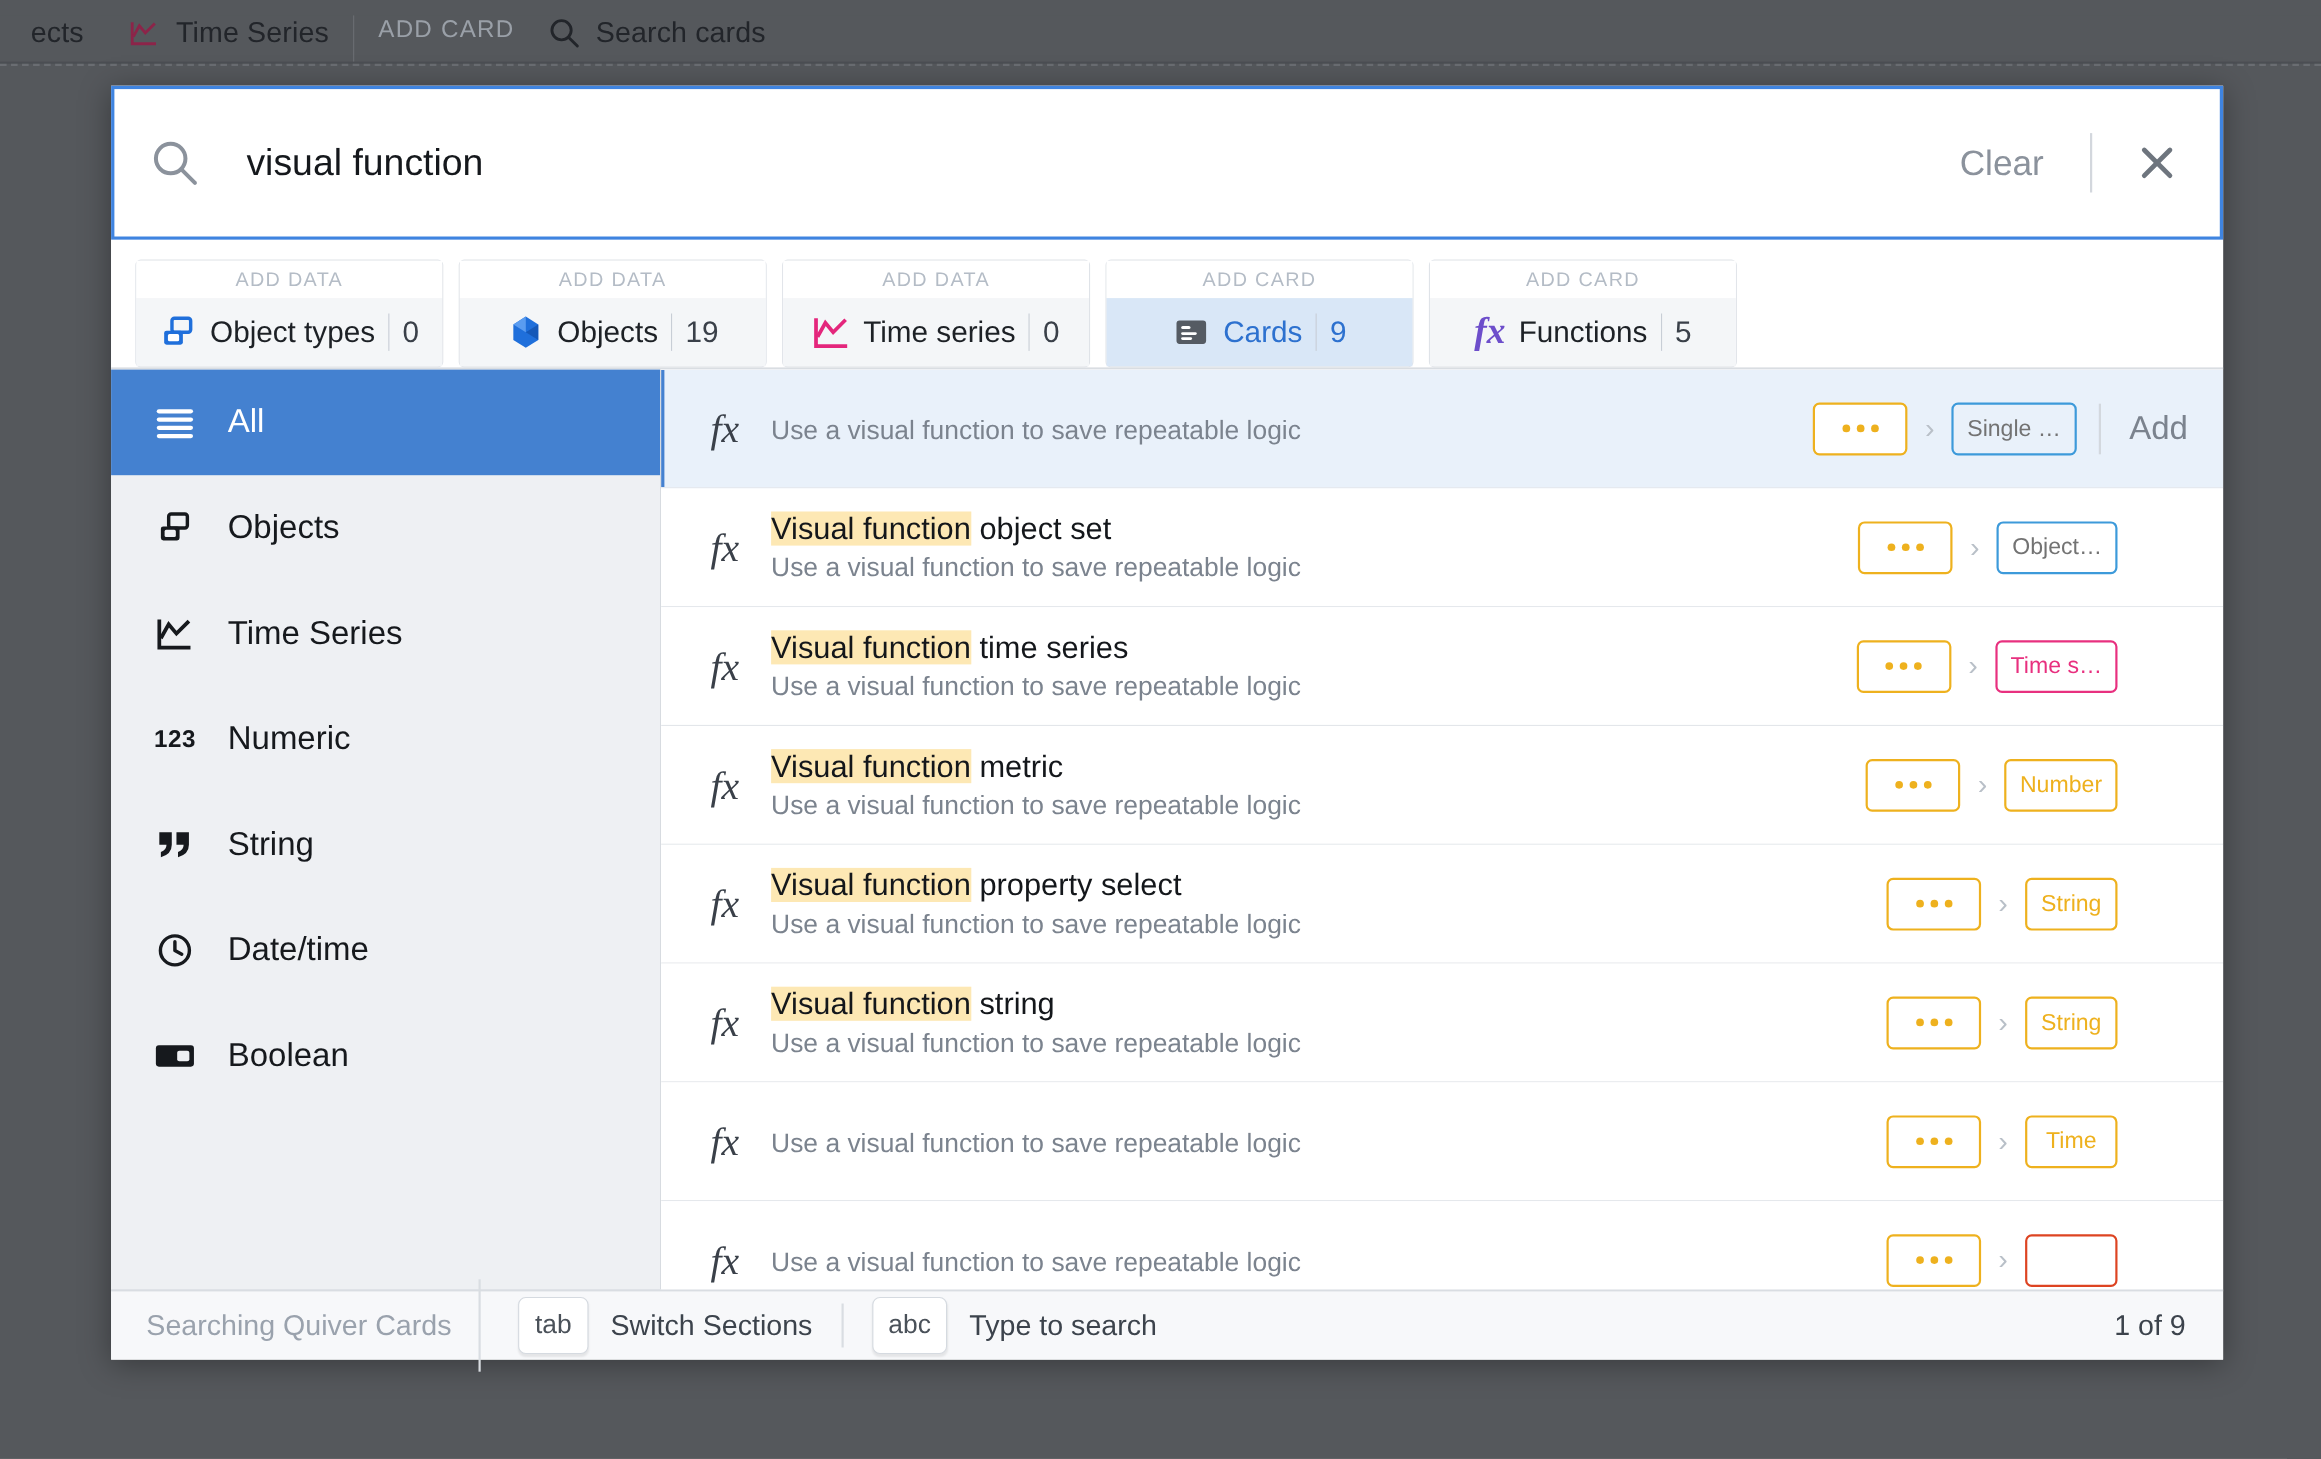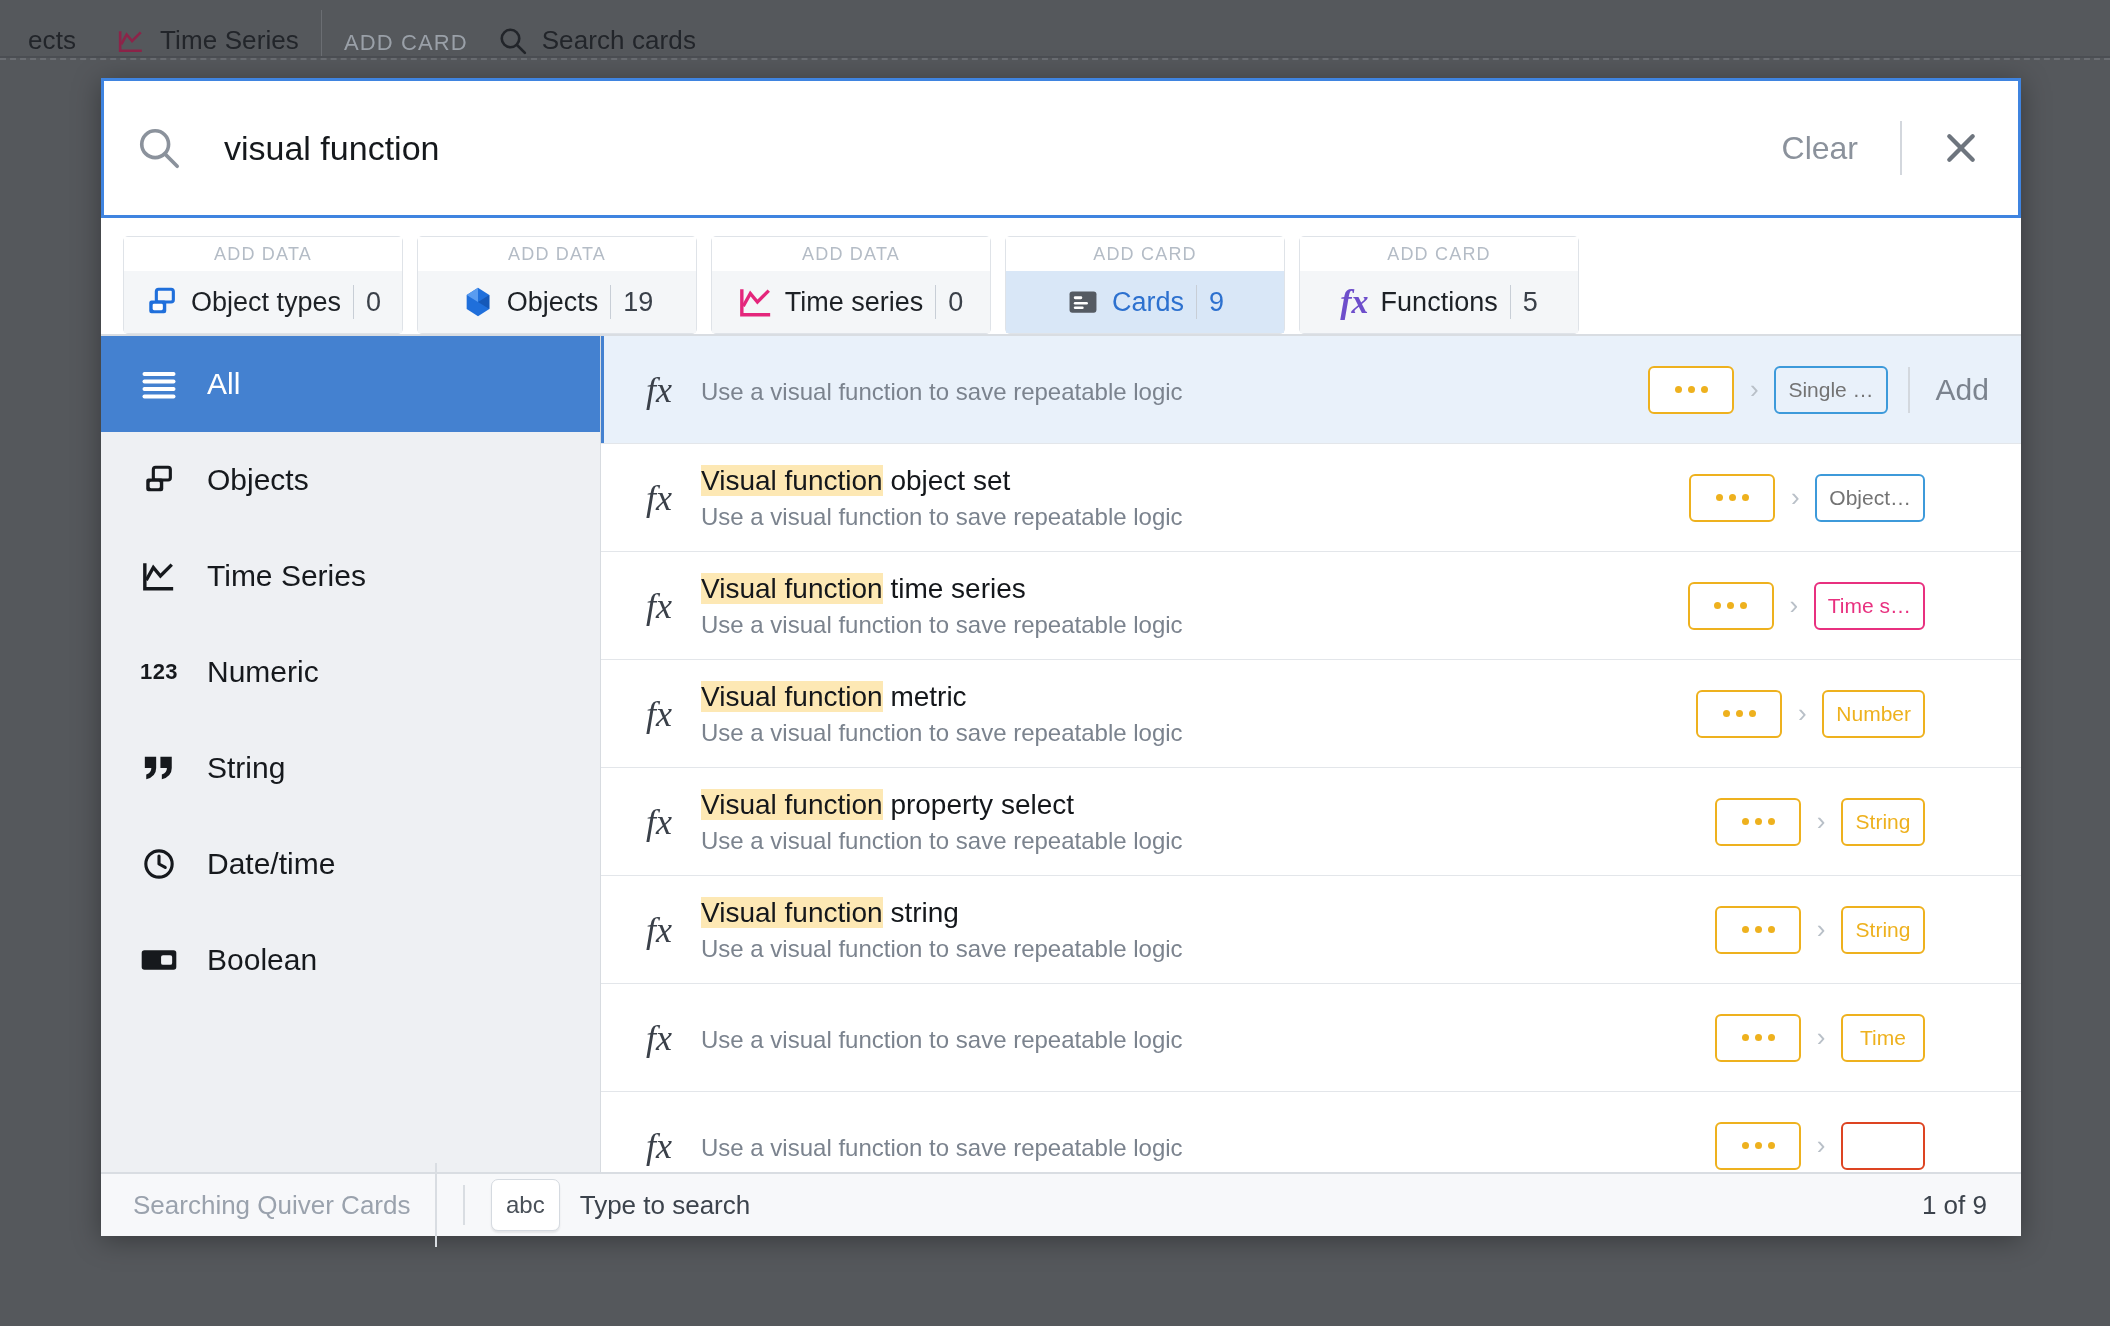--- a/index.html
+++ b/index.html
@@ -9,22 +9,22 @@
     font-family: "Liberation Sans", sans-serif;
     background: #55585c;
   }
 
   
   #app-backdrop {
     position: absolute; inset: 0;
     background: #55585c;
   }
   #top-bar {
-    position: absolute; top: 0; left: 0; width: 2110px; height: 56px;
-    display: flex; align-items: flex-end;
+    position: absolute; top: 14px; left: 0; width: 2110px; height: 56px;
+    display: flex; align-items: flex-start;
     background: #55585c;
   }
   #top-bar .tb-text {
     font-size: 26px; color: #22252a; letter-spacing: .1px;
   }
   #top-bar .tb-muted {
     font-size: 22px; color: #9aa0a8; letter-spacing: 1.1px;
   }
   #top-bar .tb-sep {
     width: 1px; height: 46px; background: #6b6e73; margin: 0 22px;
@@ -570,20 +570,24 @@
           <div style="width:82px"></div>
         </div>
       </div>
 
     </div>
   </div>
 
   <div id="footer">
     <div id="footer-label">Searching Quiver Cards</div>
     <div id="footer-div"></div>
+    <div class="hint-group">
+      <span class="keycap">tab</span>
+      <span class="hint-text">Switch Sections</span>
+    </div>
     <span class="hint-sep"></span>
     <div class="hint-group" style="margin-left:0">
       <span class="keycap">abc</span>
       <span class="hint-text">Type to search</span>
     </div>
     <div id="footer-spacer"></div>
     <span id="footer-count">1 of 9</span>
   </div>
 
 </div>

